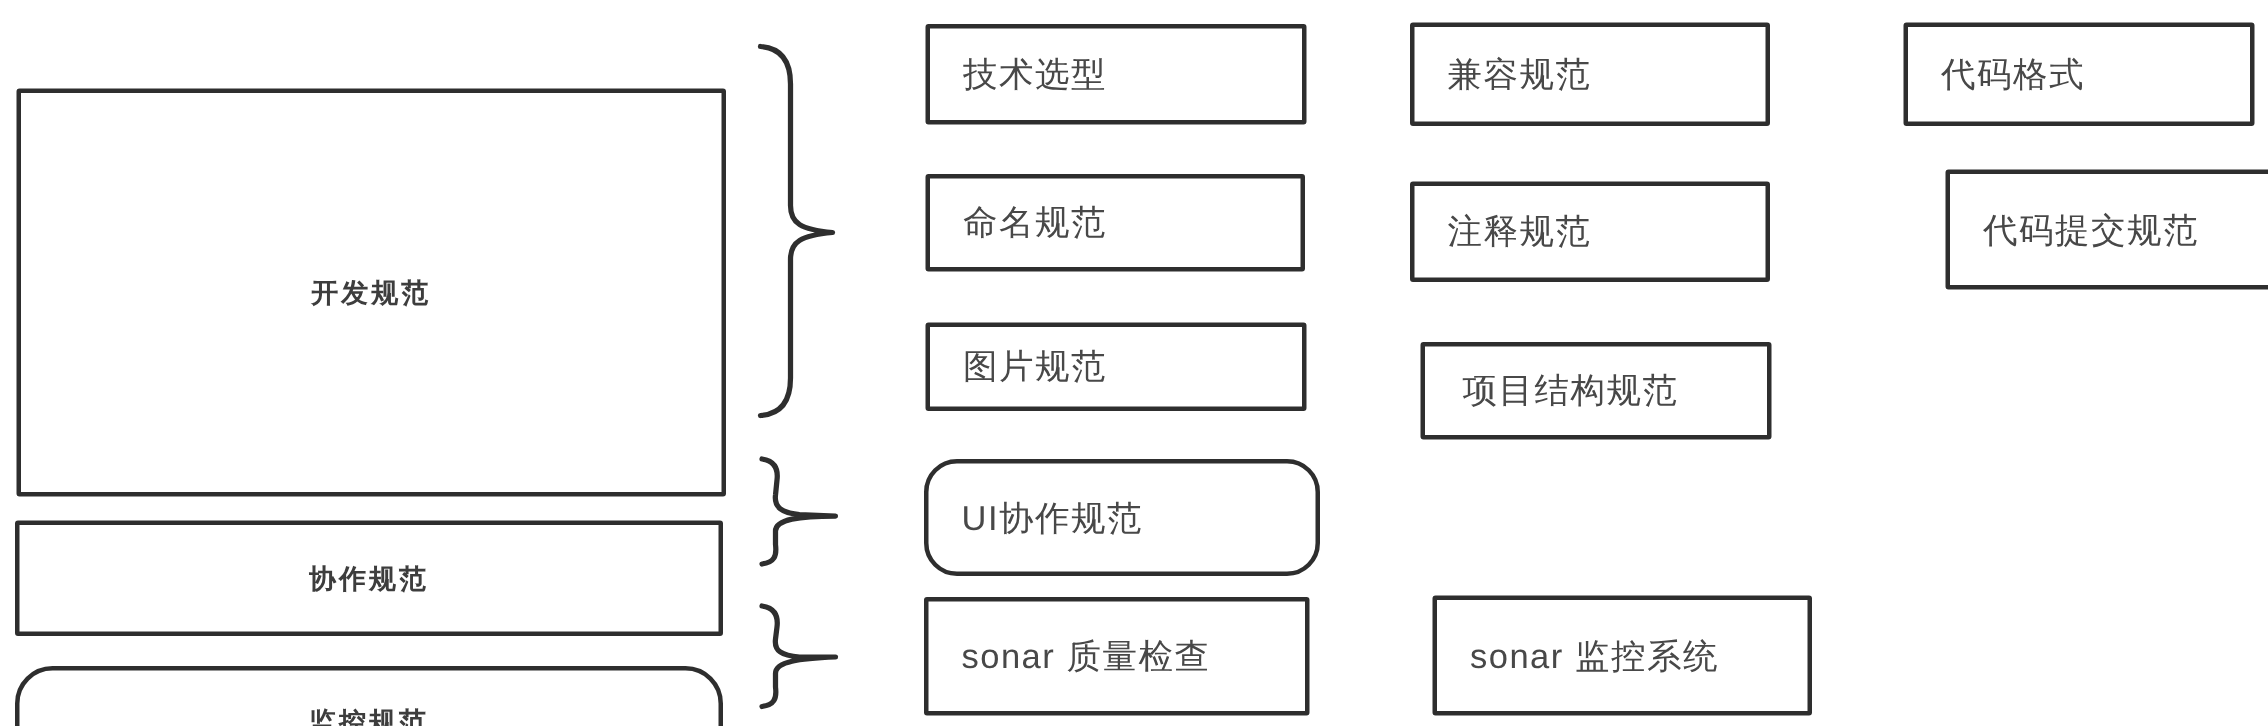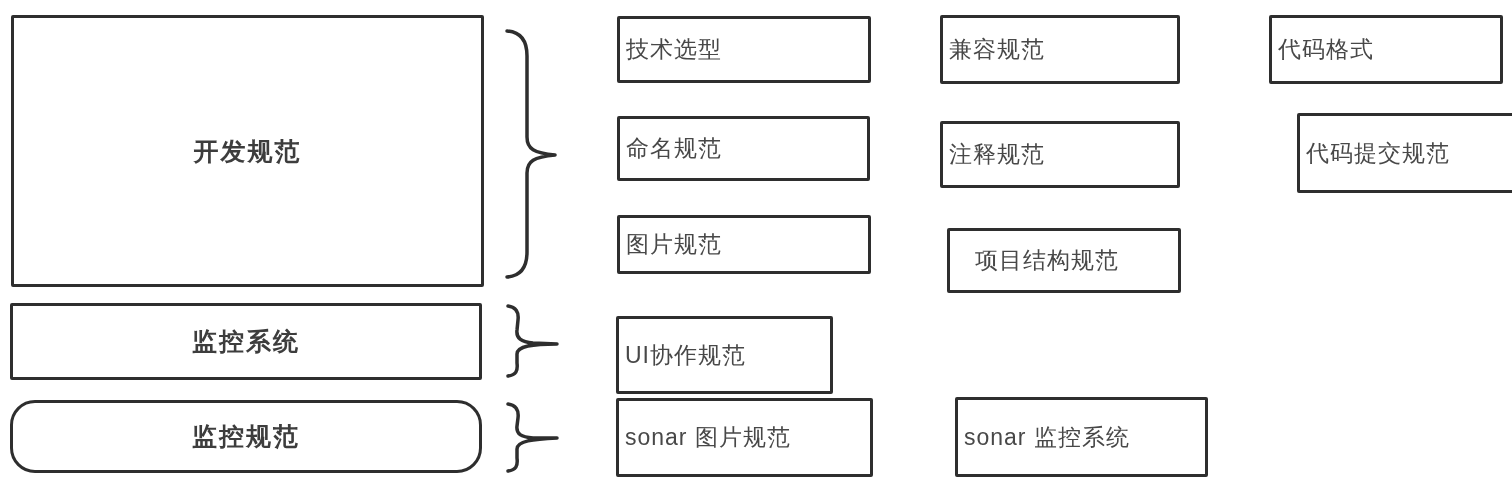--- a/index.html
+++ b/index.html
@@ -28,41 +28,42 @@
     box-sizing: border-box;
     border: 3px solid #2e2e2e;
     border-radius: 2px;
     background: #ffffff;
     display: flex;
     align-items: center;
   }
   .group {
     justify-content: center;
     font-weight: 700;
-    font-size: 25px;
+    font-size: 18px;
     letter-spacing: 2px;
     color: #3d3d3d;
+    margin-top: 44px;
   }
   .item {
     justify-content: flex-start;
-    padding-left: 6px;
+    padding-left: 22px;
     font-weight: 400;
     font-size: 23px;
     letter-spacing: 1px;
     color: #484848;
   }
   
   .g-dev     { left: 11px;  top: 15px;  width: 473px; height: 272px; }
   .g-collab  { left: 10px;  top: 303px; width: 472px; height: 77px;  }
   .g-monitor { left: 10px;  top: 400px; width: 472px; height: 73px; border-radius: 25px;  }
   
   .i-tech    { left: 617px; top: 16px;  width: 254px; height: 67px; }
   .i-naming  { left: 617px; top: 116px; width: 253px; height: 65px; }
   .i-image   { left: 617px; top: 215px; width: 254px; height: 59px; }
-  .i-uicollab{ left: 616px; top: 316px; width: 217px; height: 78px; }
+  .i-uicollab{ left: 616px; top: 306px; width: 264px; height: 78px; border-radius: 22px; }
   .i-sonar   { left: 616px; top: 398px; width: 257px; height: 79px; }
   
   .i-compat  { left: 940px; top: 15px;  width: 240px; height: 69px; }
   .i-comment { left: 940px; top: 121px; width: 240px; height: 67px; }
   .i-project { left: 947px; top: 228px; width: 234px; height: 65px; padding-left: 25px; }
   .i-sentry  { left: 955px; top: 397px; width: 253px; height: 80px; }
   
   .i-codefmt { left: 1269px; top: 15px;  width: 234px; height: 69px; text-align: center; }
   .i-commit  { left: 1269px; top: 113px; width: 234px; height: 80px; margin-left: 28px; }
 
@@ -92,40 +93,40 @@
     <path d="M 508 404 C 516 405, 519 410, 518 418 L 517 426
              C 516 434, 521 437, 533 438 L 557 438
              C 533 439, 517 441, 517 449 L 517 458
              C 518 466, 516 470, 508 471"></path>
   </svg>
 
   <div class="box group g-dev">
     <span>开发规范</span>
   </div>
   <div class="box group g-collab">
-    <span>监控系统</span>
+    <span>协作规范</span>
   </div>
   <div class="box group g-monitor">
     <span>监控规范</span>
   </div>
 
   <div class="box item i-tech">
     <span>技术选型</span>
   </div>
   <div class="box item i-naming">
     <span>命名规范</span>
   </div>
   <div class="box item i-image">
     <span>图片规范</span>
   </div>
   <div class="box item i-uicollab">
     <span>UI协作规范</span>
   </div>
   <div class="box item i-sonar">
-    <span>sonar 图片规范</span>
+    <span>sonar 质量检查</span>
   </div>
 
   <div class="box item i-comment">
     <span>注释规范</span>
   </div>
   <div class="box item i-compat">
     <span>兼容规范</span>
   </div>
   <div class="box item i-project">
     <span>项目结构规范</span>

